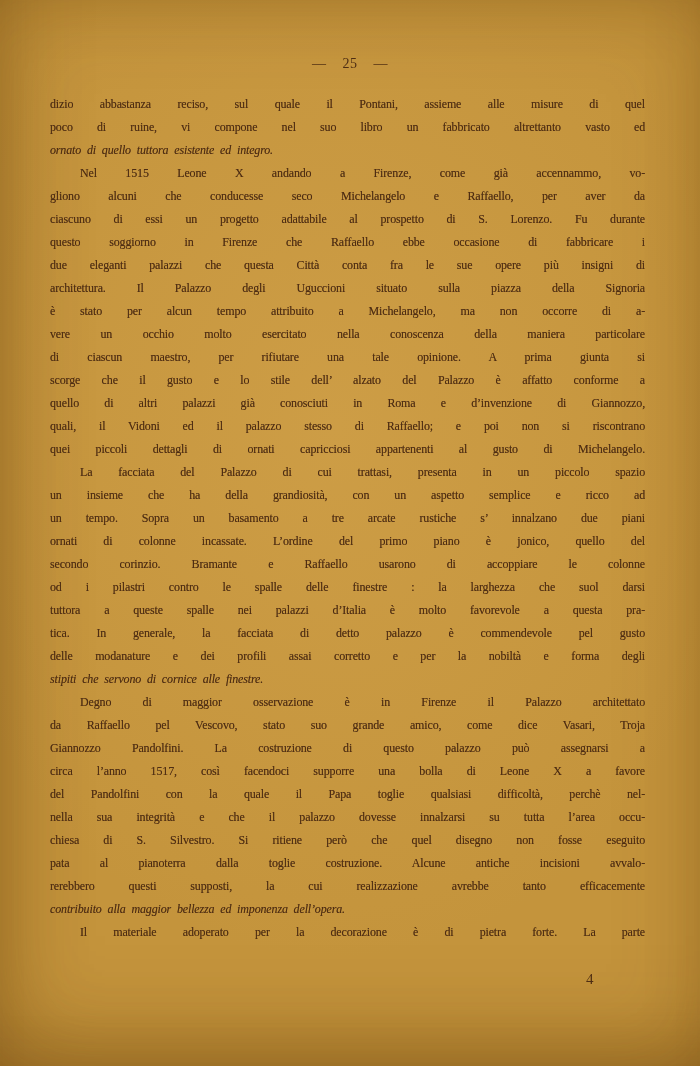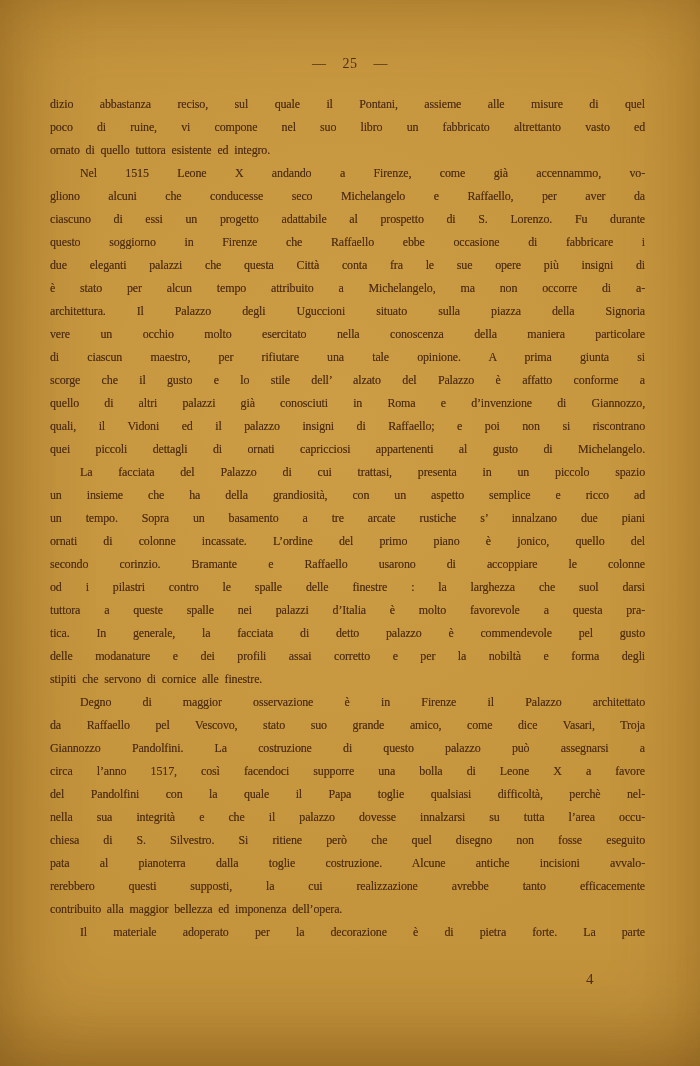--- a/index.html
+++ b/index.html
@@ -37,20 +37,21 @@
     height: 23px;
     line-height: 23px;
     text-align: justify;
     text-align-last: justify;
     overflow: hidden;
     text-shadow: 0 0 0.5px rgba(78,45,19,0.55);
   }
   .tline.end {
     text-align-last: left;
     word-spacing: 3px;
+    font-style: italic;
   }
   .tline.ind { padding-left: 30px; }
   .signature {
     position: absolute;
     left: 586px;
     top: 970px;
     font-size: 15px;
     line-height: 18px;
   }
 </style>
@@ -65,27 +66,27 @@
         <div class="tline">dizio abbastanza reciso, sul quale il Pontani, assieme alle misure di quel</div>
         <div class="tline">poco di ruine, vi compone nel suo libro un fabbricato altrettanto vasto ed</div>
         <div class="tline end">ornato di quello tuttora esistente ed integro.</div>
       </div>
       <div>
         <div class="tline ind">Nel 1515 Leone X andando a Firenze, come già accennammo, vo-</div>
         <div class="tline">gliono alcuni che conducesse seco Michelangelo e Raffaello, per aver da</div>
         <div class="tline">ciascuno di essi un progetto adattabile al prospetto di S. Lorenzo. Fu durante</div>
         <div class="tline">questo soggiorno in Firenze che Raffaello ebbe occasione di fabbricare i</div>
         <div class="tline">due eleganti palazzi che questa Città conta fra le sue opere più insigni di</div>
+        <div class="tline">architettura. Il Palazzo degli Uguccioni situato sulla piazza della Signoria</div>
         <div class="tline">è stato per alcun tempo attribuito a Michelangelo, ma non occorre di a-</div>
-        <div class="tline">architettura. Il Palazzo degli Uguccioni situato sulla piazza della Signoria</div>
         <div class="tline">vere un occhio molto esercitato nella conoscenza della maniera particolare</div>
         <div class="tline">di ciascun maestro, per rifiutare una tale opinione. A prima giunta si</div>
         <div class="tline">scorge che il gusto e lo stile dell’ alzato del Palazzo è affatto conforme a</div>
         <div class="tline">quello di altri palazzi già conosciuti in Roma e d’invenzione di Giannozzo,</div>
-        <div class="tline">quali, il Vidoni ed il palazzo insigni di Raffaello; e poi non si riscontrano</div>
+        <div class="tline">quali, il Vidoni ed il palazzo stesso di Raffaello; e poi non si riscontrano</div>
         <div class="tline">quei piccoli dettagli di ornati capricciosi appartenenti al gusto di Michelangelo.</div>
       </div>
       <div>
         <div class="tline ind">La facciata del Palazzo di cui trattasi, presenta in un piccolo spazio</div>
         <div class="tline">un insieme che ha della grandiosità, con un aspetto semplice e ricco ad</div>
         <div class="tline">un tempo. Sopra un basamento a tre arcate rustiche s’ innalzano due piani</div>
         <div class="tline">ornati di colonne incassate. L’ordine del primo piano è jonico, quello del</div>
         <div class="tline">secondo corinzio. Bramante e Raffaello usarono di accoppiare le colonne</div>
         <div class="tline">od i pilastri contro le spalle delle finestre : la larghezza che suol darsi</div>
         <div class="tline">tuttora a queste spalle nei palazzi d’Italia è molto favorevole a questa pra-</div>

